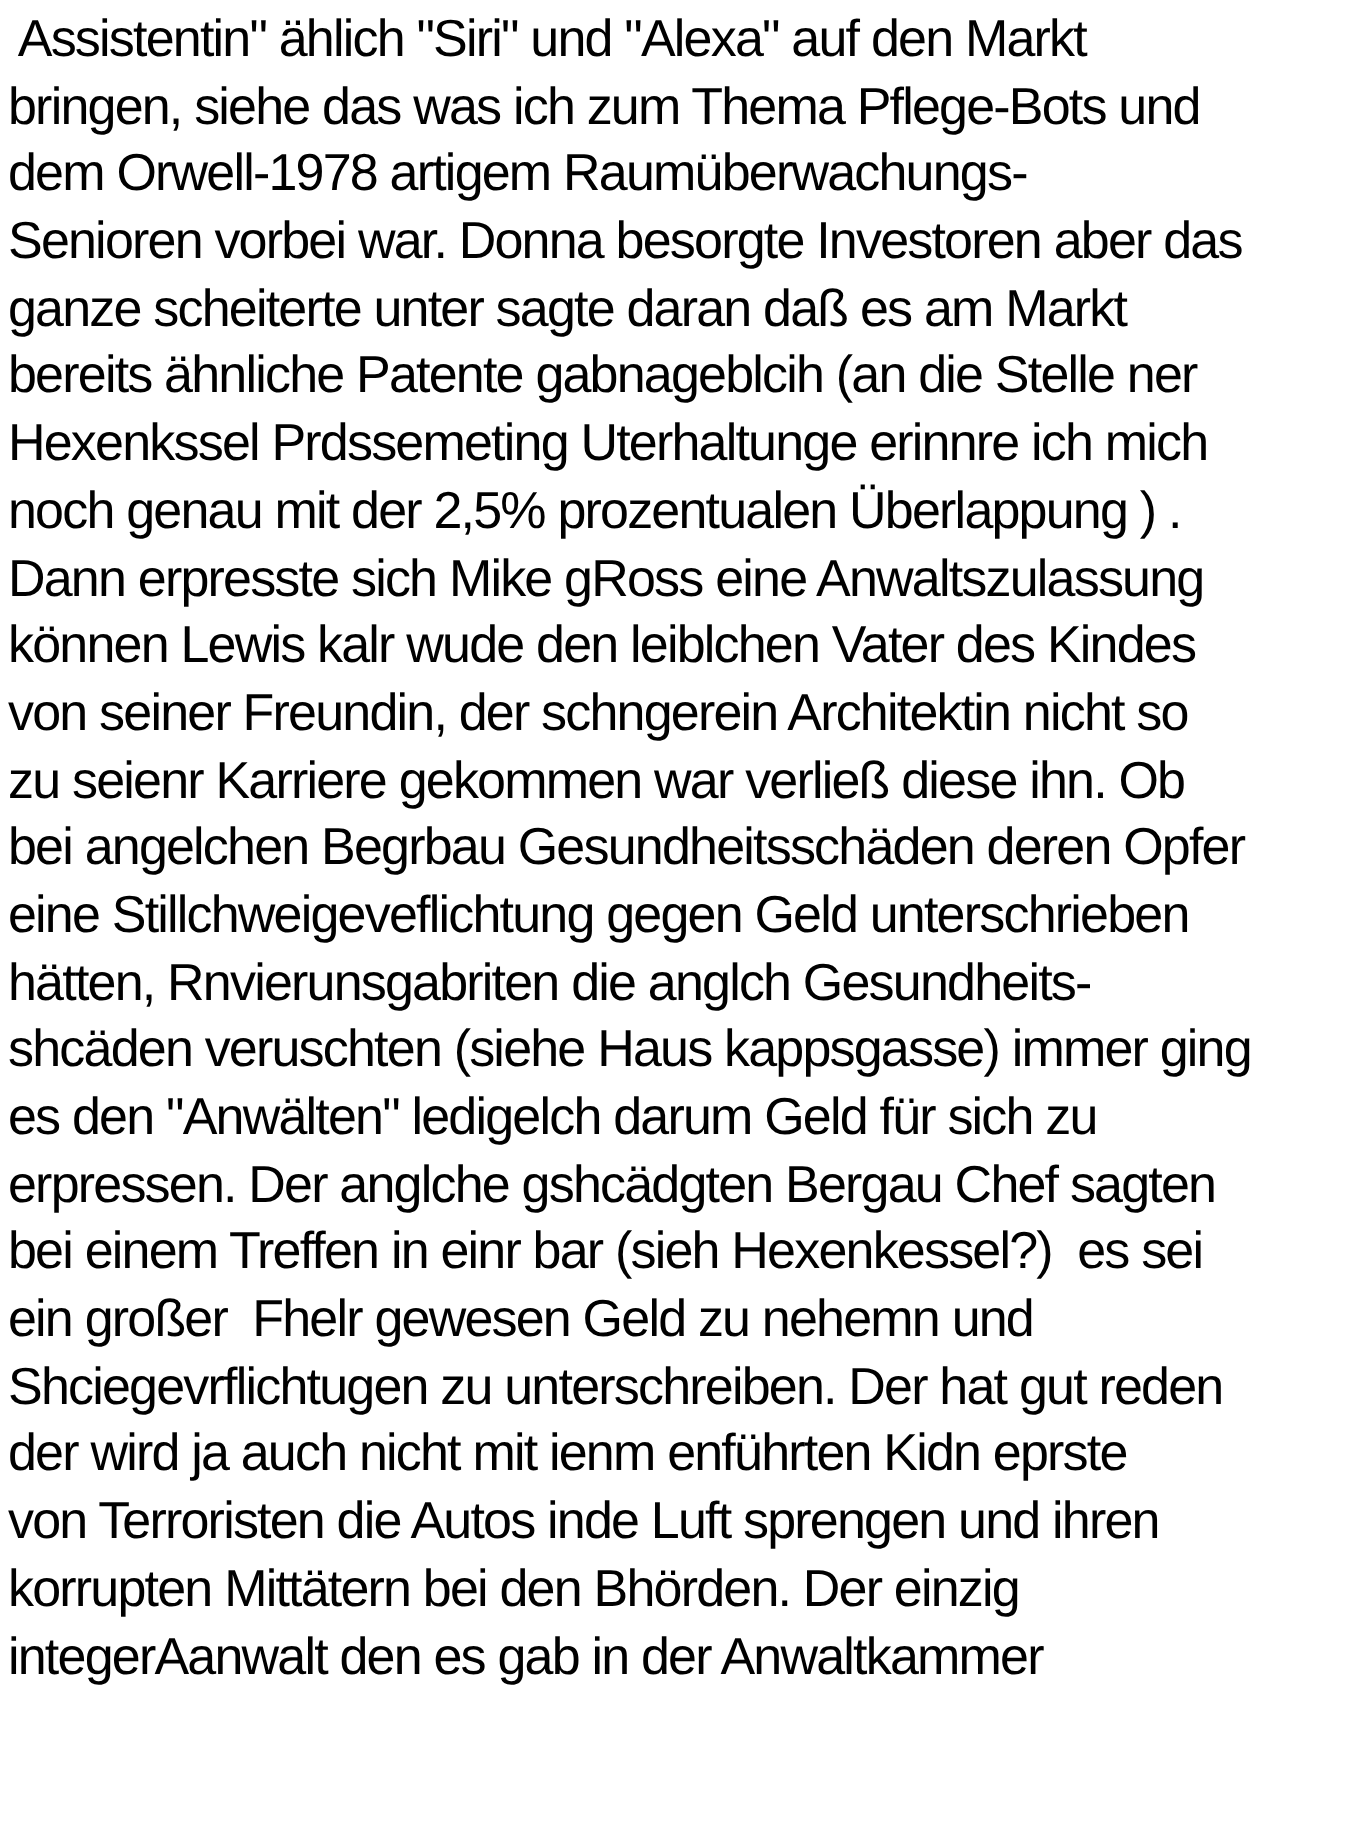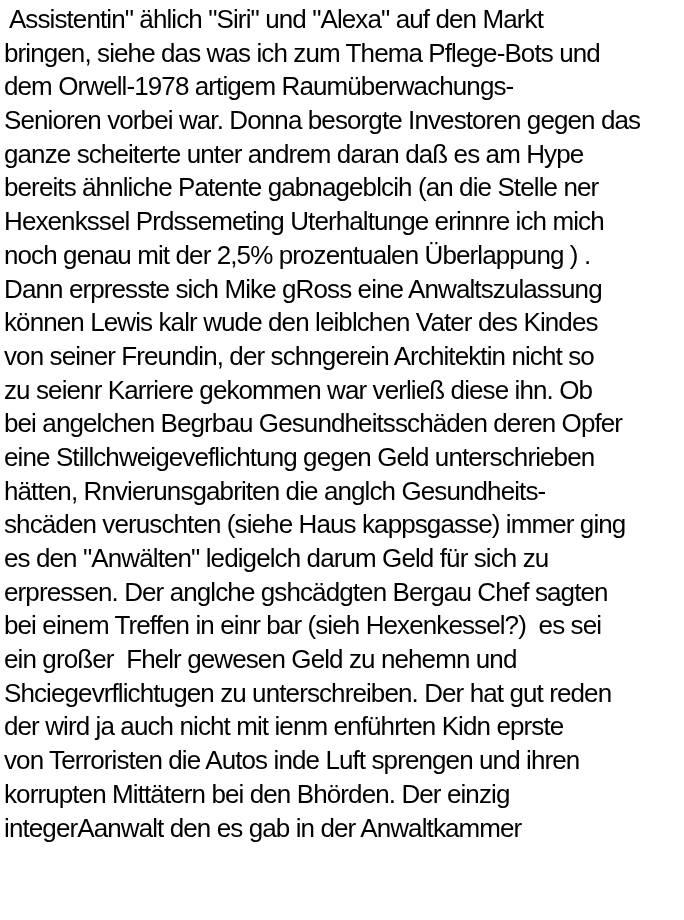--- a/index.html
+++ b/index.html
@@ -31,22 +31,22 @@
   }
 </style>
 </head>
 <body>
 
 <div class="page" style="--page-bg: #ffffff; --text-color: #000000;">
   <div class="text-body">
       <div class="text-line"> Assistentin" ählich "Siri" und "Alexa" auf den Markt</div>
       <div class="text-line">bringen, siehe das was ich zum Thema Pflege-Bots und</div>
       <div class="text-line">dem Orwell-1978 artigem Raumüberwachungs-</div>
-      <div class="text-line">Senioren vorbei war. Donna besorgte Investoren gegen das</div>
-      <div class="text-line">ganze scheiterte unter andrem daran daß es am Hype</div>
+      <div class="text-line">Senioren vorbei war. Donna besorgte Investoren aber das</div>
+      <div class="text-line">ganze scheiterte unter sagte daran daß es am Markt</div>
       <div class="text-line">bereits ähnliche Patente gabnageblcih (an die Stelle ner</div>
       <div class="text-line">Hexenkssel Prdssemeting Uterhaltunge erinnre ich mich</div>
       <div class="text-line">noch genau mit der 2,5% prozentualen Überlappung ) .</div>
       <div class="text-line">Dann erpresste sich Mike gRoss eine Anwaltszulassung</div>
       <div class="text-line">können Lewis kalr wude den leiblchen Vater des Kindes</div>
       <div class="text-line">von seiner Freundin, der schngerein Architektin nicht so</div>
       <div class="text-line">zu seienr Karriere gekommen war verließ diese ihn. Ob</div>
       <div class="text-line">bei angelchen Begrbau Gesundheitsschäden deren Opfer</div>
       <div class="text-line">eine Stillchweigeveflichtung gegen Geld unterschrieben</div>
       <div class="text-line">hätten, Rnvierunsgabriten die anglch Gesundheits-</div>

